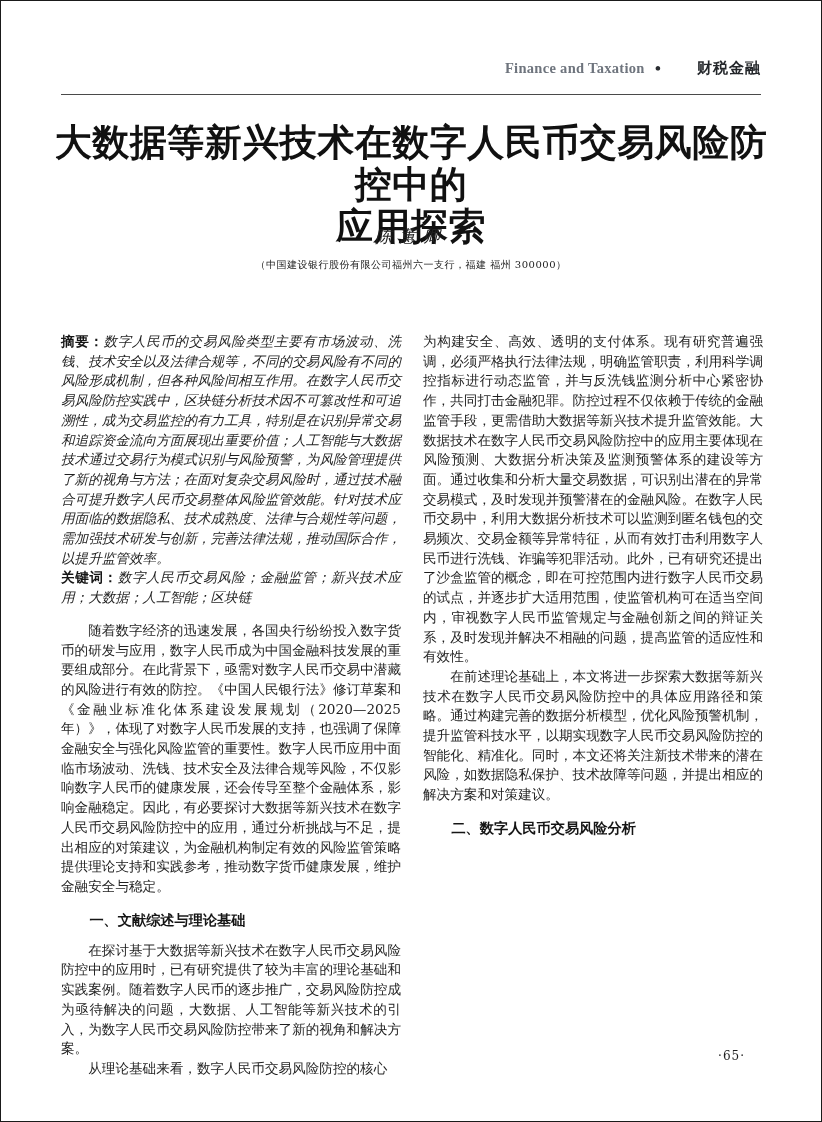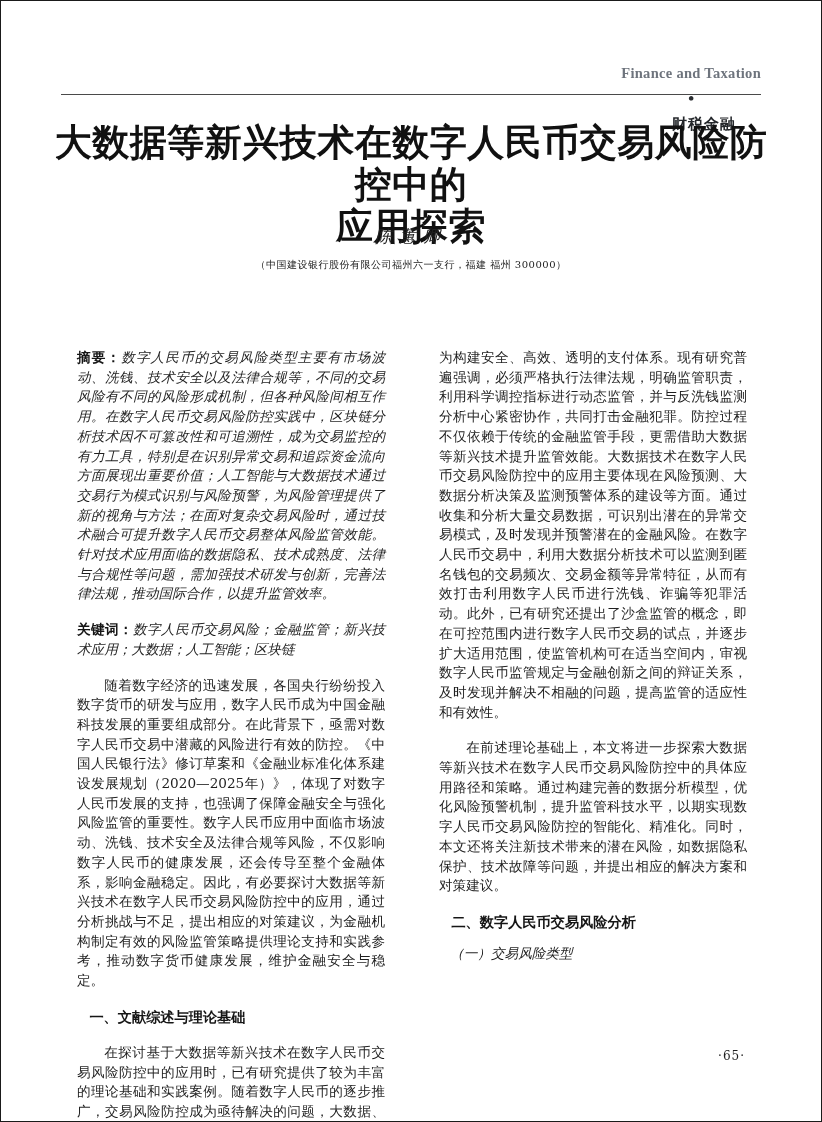--- a/index.html
+++ b/index.html
@@ -8,25 +8,24 @@
     width:820px;height:1120px;
     margin:0 auto;
     background:#ffffff;
     border:1px solid #1a1a1a;
     font-family:"DejaVu Serif","Liberation Serif",serif;
     color:#1f1f1f;
     overflow:hidden;
   }
   
   .header{
-    position:absolute;top:64px;right:60px;
+    position:absolute;top:58px;right:60px;
     font-size:14.5px;font-weight:bold;
     display:flex;align-items:center;gap:9px;
     white-space:nowrap;
-    flex-direction:column;
   }
   .hdr-en{color:#6e747d;letter-spacing:.3px;font-family:"Liberation Serif",serif;}
   .hdr-dot{color:#2a2d31;font-size:13px;}
   .hdr-zh{color:#24272b;font-family:"Liberation Sans",sans-serif;letter-spacing:1px;font-size:15px;margin-left:26px;}
   .header-rule{
     position:absolute;top:93px;left:60px;right:60px;
     border-top:1.5px solid #4a4a4a;
   }
   
   .title{
@@ -47,21 +46,21 @@
   
   .columns{
     position:absolute;top:331px;left:60px;width:702px;
     display:flex;gap:22px;
   }
   .col{
     width:340px;flex:0 0 340px;
     font-size:13.6px;line-height:19.7px;
     text-align:justify;text-justify:inter-ideograph;
   }
-  .col p{margin:16px;}
+  .col p{margin:0;}
   .abstract{font-style:italic;}
   .blabel{
     font-style:normal;font-weight:bold;
     font-family:"Liberation Sans",sans-serif;color:#151515;
   }
   .keywords{margin-bottom:13px !important;}
   .para{text-indent:2em;}
   .para.noindent{text-indent:0;}
   .sec{
     margin:13px 0 11px;font-size:14.2px;font-weight:bold;
@@ -105,20 +104,19 @@
       <p class="para">随着数字经济的迅速发展，各国央行纷纷投入数字货币的研发与应用，数字人民币成为中国金融科技发展的重要组成部分。在此背景下，亟需对数字人民币交易中潜藏的风险进行有效的防控。《中国人民银行法》修订草案和《金融业标准化体系建设发展规划（2020—2025年）》，体现了对数字人民币发展的支持，也强调了保障金融安全与强化风险监管的重要性。数字人民币应用中面临市场波动、洗钱、技术安全及法律合规等风险，不仅影响数字人民币的健康发展，还会传导至整个金融体系，影响金融稳定。因此，有必要探讨大数据等新兴技术在数字人民币交易风险防控中的应用，通过分析挑战与不足，提出相应的对策建议，为金融机构制定有效的风险监管策略提供理论支持和实践参考，推动数字货币健康发展，维护金融安全与稳定。</p>
       <h2 class="sec">一、文献综述与理论基础</h2>
       <p class="para">在探讨基于大数据等新兴技术在数字人民币交易风险防控中的应用时，已有研究提供了较为丰富的理论基础和实践案例。随着数字人民币的逐步推广，交易风险防控成为亟待解决的问题，大数据、人工智能等新兴技术的引入，为数字人民币交易风险防控带来了新的视角和解决方案。</p>
       <p class="para">从理论基础来看，数字人民币交易风险防控的核心</p>
     </div>
 
     <div class="col">
       <p class="para noindent">为构建安全、高效、透明的支付体系。现有研究普遍强调，必须严格执行法律法规，明确监管职责，利用科学调控指标进行动态监管，并与反洗钱监测分析中心紧密协作，共同打击金融犯罪。防控过程不仅依赖于传统的金融监管手段，更需借助大数据等新兴技术提升监管效能。大数据技术在数字人民币交易风险防控中的应用主要体现在风险预测、大数据分析决策及监测预警体系的建设等方面。通过收集和分析大量交易数据，可识别出潜在的异常交易模式，及时发现并预警潜在的金融风险。在数字人民币交易中，利用大数据分析技术可以监测到匿名钱包的交易频次、交易金额等异常特征，从而有效打击利用数字人民币进行洗钱、诈骗等犯罪活动。此外，已有研究还提出了沙盒监管的概念，即在可控范围内进行数字人民币交易的试点，并逐步扩大适用范围，使监管机构可在适当空间内，审视数字人民币监管规定与金融创新之间的辩证关系，及时发现并解决不相融的问题，提高监管的适应性和有效性。</p>
       <p class="para">在前述理论基础上，本文将进一步探索大数据等新兴技术在数字人民币交易风险防控中的具体应用路径和策略。通过构建完善的数据分析模型，优化风险预警机制，提升监管科技水平，以期实现数字人民币交易风险防控的智能化、精准化。同时，本文还将关注新技术带来的潜在风险，如数据隐私保护、技术故障等问题，并提出相应的解决方案和对策建议。</p>
       <h2 class="sec">二、数字人民币交易风险分析</h2>
-      <div class="subsec">（一）交易风险类型</div>
     </div>
 
   </div>
 
   <div class="pageno">·65·</div>
 
 </div>
 
 </body></html>

